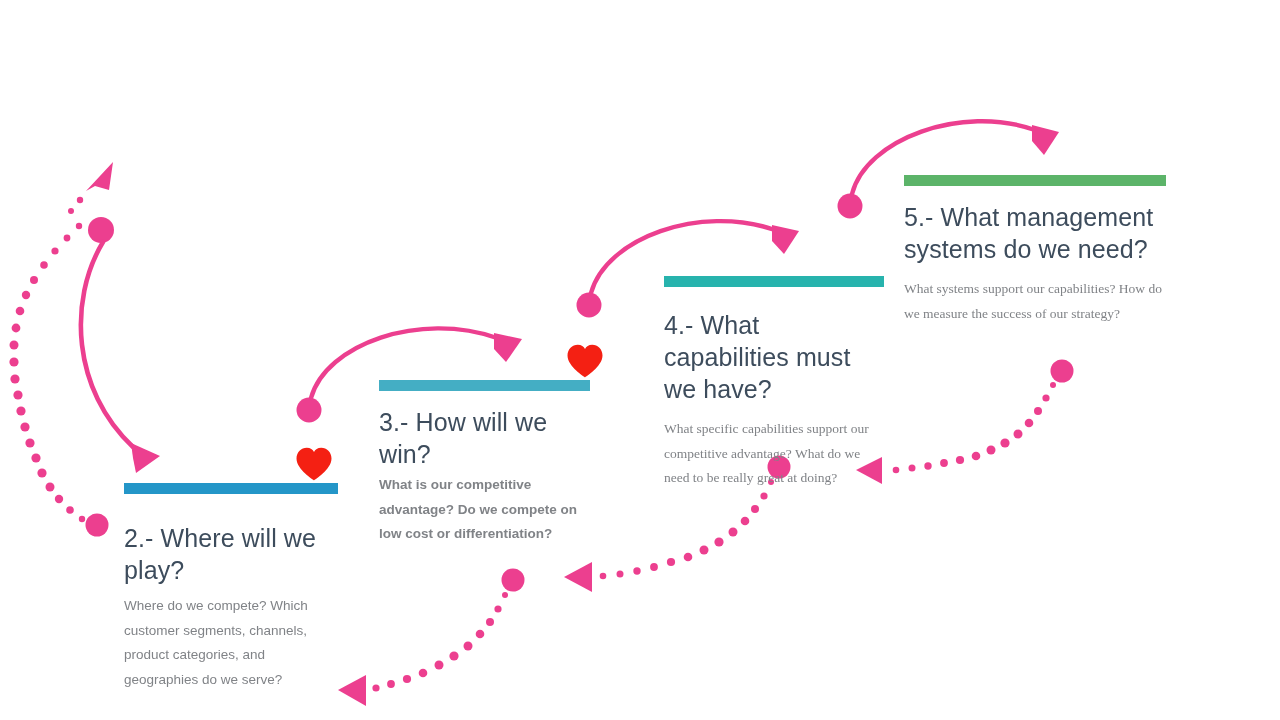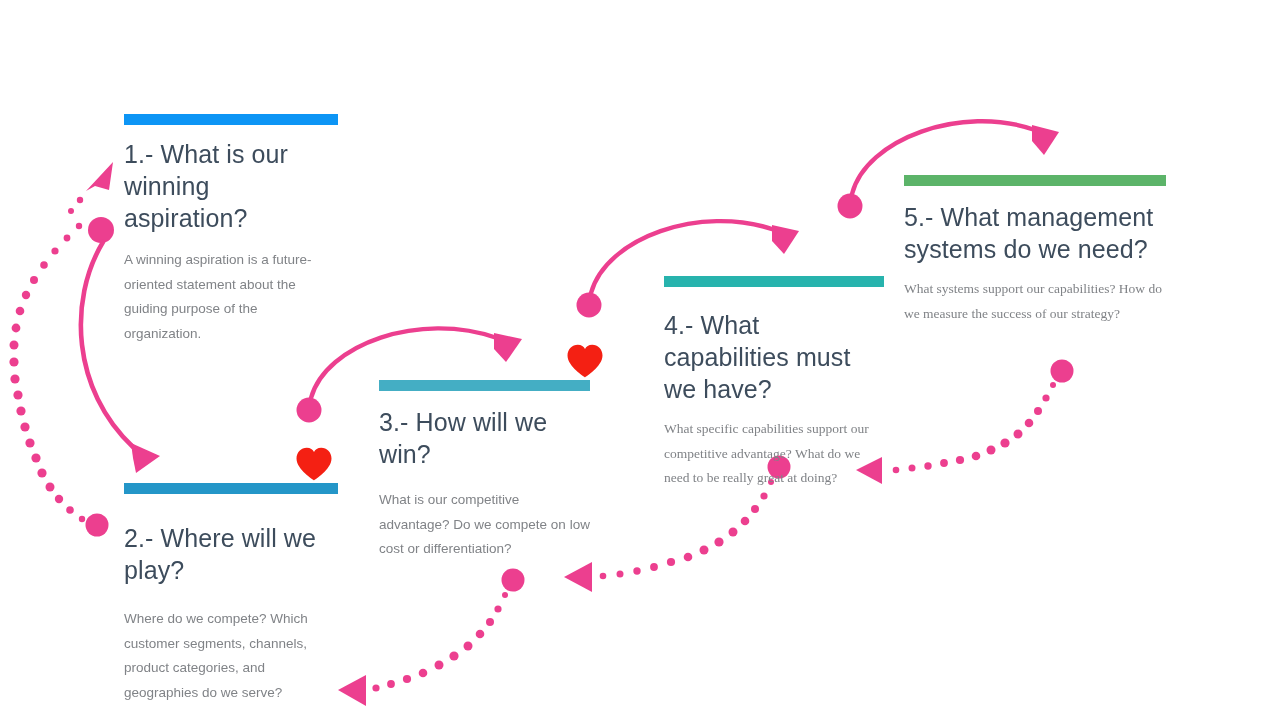--- a/index.html
+++ b/index.html
@@ -61,22 +61,22 @@
   #step-5 { left: 904px; top: 175px;  width: 262px; }
 
   #step-1 .step-title { margin-top: 13px; }
   #step-2 .step-title { margin-top: 28px; }
   #step-3 .step-title { margin-top: 15px; }
   #step-4 .step-title { margin-top: 22px; }
   #step-5 .step-title { margin-top: 15px; }
 
   #step-4 .step-body,
   #step-5 .step-body { margin-top: 12px; font-family: Liberation Serif, serif; }
-  #step-3 .step-body { margin-top: 18px; }
-  #step-2 .step-body { margin-top: 21px; }
+  #step-3 .step-body { margin-top: 3px; font-weight: bold; }
+  #step-2 .step-body { margin-top: 8px; }
 
   
   .heart {
     position: absolute;
     width: 40px;
     height: 40px;
   }
   #heart-a { left: 294px; top: 444px; }
   #heart-b { left: 565px; top: 341px; }
 </style>
@@ -193,25 +193,20 @@
   </svg>
 
   <svg class="heart" id="heart-a" viewBox="0 0 32 32" xmlns="http://www.w3.org/2000/svg">
     <path d="M16 29 C 16 29 2 20.5 2 11.6 C 2 6.6 5.8 3 10.2 3 C 13.1 3 15.1 4.6 16 6.3 C 16.9 4.6 18.9 3 21.8 3 C 26.2 3 30 6.6 30 11.6 C 30 20.5 16 29 16 29 Z" fill="#f42013"></path>
   </svg>
 
   <svg class="heart" id="heart-b" viewBox="0 0 32 32" xmlns="http://www.w3.org/2000/svg">
     <path d="M16 29 C 16 29 2 20.5 2 11.6 C 2 6.6 5.8 3 10.2 3 C 13.1 3 15.1 4.6 16 6.3 C 16.9 4.6 18.9 3 21.8 3 C 26.2 3 30 6.6 30 11.6 C 30 20.5 16 29 16 29 Z" fill="#f42013"></path>
   </svg>
 
-  <div class="step" id="step-1">
-    <div class="step-bar" style="background: rgb(13, 149, 245);"></div>
-    <h2 class="step-title">1.-  What is our winning aspiration?</h2>
-    <p class="step-body">A winning aspiration is a future-oriented statement about the guiding purpose of the organization.</p>
-  </div>
 
   <div class="step" id="step-2">
     <div class="step-bar" style="background: rgb(36, 150, 200);"></div>
     <h2 class="step-title">2.- Where will we play?</h2>
     <p class="step-body">Where do we compete? Which customer segments, channels, product categories, and geographies do we serve?</p>
   </div>
 
   <div class="step" id="step-3">
     <div class="step-bar" style="background: rgb(68, 174, 196);"></div>
     <h2 class="step-title">3.- How will we win?</h2>

